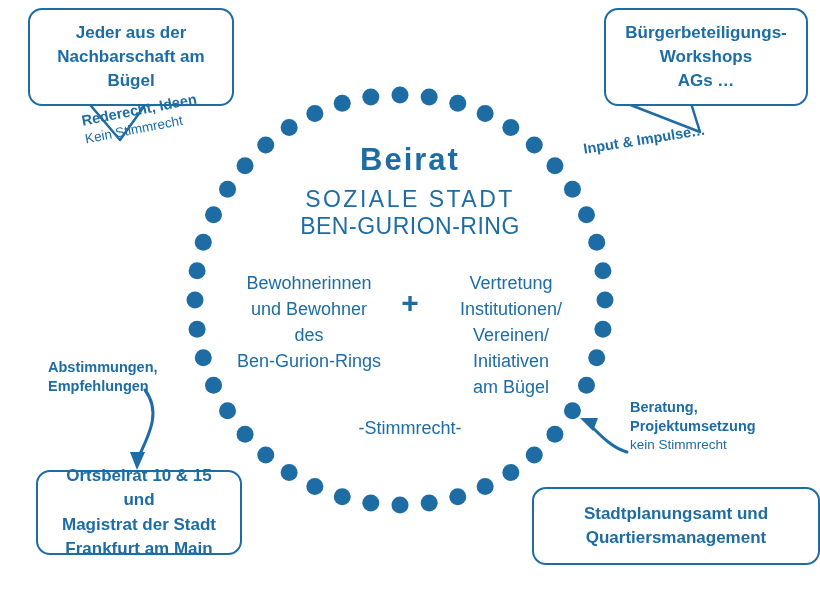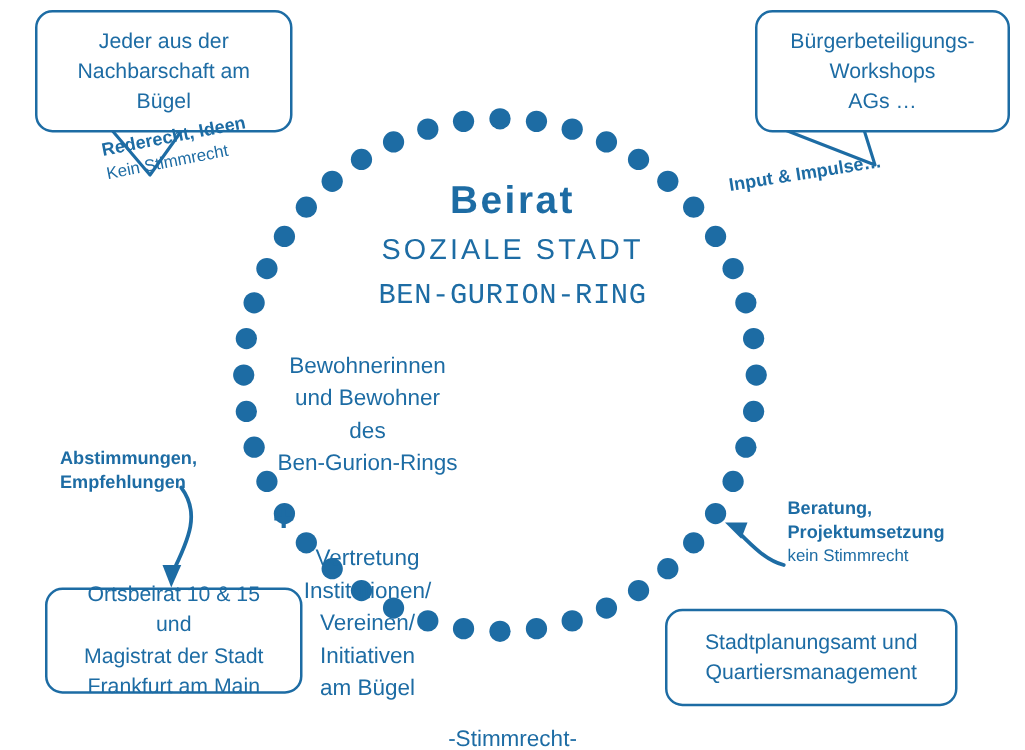--- a/index.html
+++ b/index.html
@@ -35,29 +35,30 @@
     background: #ffffff;
     color: #1d6ca4;
     font-size: 17px;
     line-height: 1.42;
     text-align: center;
     padding: 10px 12px;
     display: flex;
     flex-direction: column;
     align-items: center;
     justify-content: center;
+    font-weight: bold;
   }
   .callout div {
     white-space: nowrap;
   }
   
   #cb-neighborhood { left: 28px;  top: 8px;   width: 206px; height: 98px; }
   #cb-workshops    { left: 604px; top: 8px;   width: 204px; height: 98px; }
   #cb-ortsbeirat   { left: 36px;  top: 470px; width: 206px; height: 85px; }
-  #cb-stadtplanung { left: 532px; top: 487px; width: 234px; height: 78px; }
+  #cb-stadtplanung { left: 532px; top: 487px; width: 288px; height: 78px; }
 
   .edge-label {
     position: absolute;
     color: #1d6ca4;
     font-size: 14.5px;
     font-weight: bold;
     line-height: 1.3;
     white-space: nowrap;
   }
   .edge-label .light {
@@ -98,26 +99,25 @@
     margin-top: 24px;
   }
   #title-sub1 {
     font-size: 23px;
     letter-spacing: 2.5px;
     margin-top: 9px;
   }
   #title-sub2 {
     font-size: 23px;
     letter-spacing: 0.5px;
-    margin-top: 10px;
-    font-family: Liberation Mono, monospace;
+    margin-top: 0;
   }
   #columns {
     display: flex;
-    flex-direction: column;
+    flex-direction: row;
     justify-content: center;
     align-items: flex-start;
     margin-top: 30px;
   }
   .col {
     width: 168px;
     font-size: 18px;
     line-height: 1.45;
   }
   .plus {

